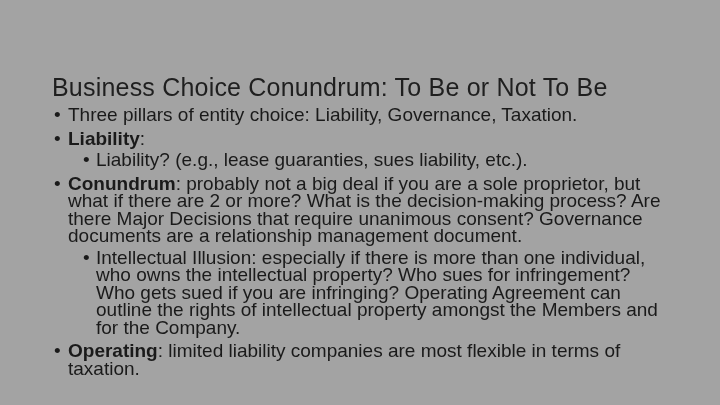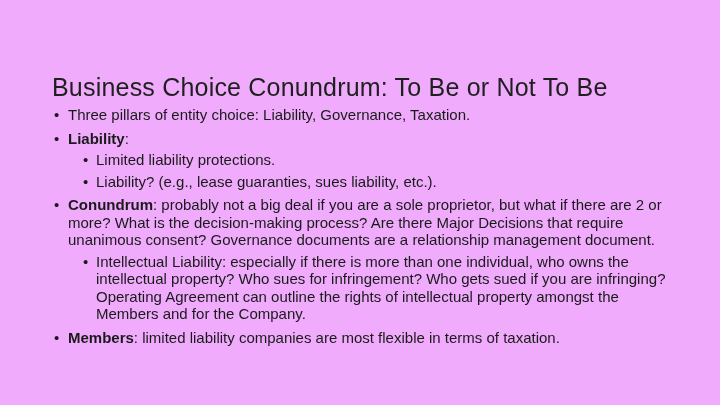--- a/index.html
+++ b/index.html
@@ -4,21 +4,21 @@
 <style>
   html, body {
     margin: 0;
     padding: 0;
     background: #ffffff;
   }
   .slide {
     position: relative;
     width: 720px;
     height: 405px;
-    background: #f0abfc;
+    background: #a3a3a3;
     overflow: hidden;
     font-family: "Liberation Sans", sans-serif;
     color: #1a1a1a;
   }
   .slide-title {
     position: absolute;
     left: 52px;
     top: 54px;
     width: 620px;
     font-size: 25px;
@@ -31,21 +31,21 @@
   .slide-body {
     position: absolute;
     left: 52px;
     top: 106px;
     width: 618px;
   }
   ul.bullets {
     list-style: none;
     margin: 0;
     padding: 0;
-    font-size: 15px;
+    font-size: 19px;
     line-height: 17.5px;
   }
   ul.bullets li {
     position: relative;
   }
   ul.bullets li.l1 {
     padding-left: 16px;
     margin-top: 6px;
   }
   ul.bullets li.l2 {
@@ -76,25 +76,24 @@
 
   <h1 class="slide-title">Business Choice Conundrum: To Be or Not To Be</h1>
 
   <div class="slide-body">
     <ul class="bullets">
 
       <li class="l1"><span>Three pillars of entity choice: Liability, Governance, Taxation.</span></li>
 
       <li class="l1"><span class="b">Liability</span><span>:</span></li>
 
-      <li class="l2"><span>Limited liability protections.</span></li>
 
       <li class="l2"><span>Liability? (</span><span class="i">e.g.</span><span>, lease guaranties, sues liability, etc.).</span></li>
 
       <li class="l1"><span class="b">Conundrum</span><span>: probably not a big deal if you are a sole proprietor, but what if there are 2 or more? What is the decision-making process? Are there Major Decisions that require unanimous consent? Governance documents are a relationship management document.</span></li>
 
-      <li class="l2"><span class="i">Intellectual Liability</span><span>: especially if there is more than one individual, who owns the intellectual property? Who sues for infringement? Who gets sued if you are infringing? Operating Agreement can outline the rights of intellectual property amongst the Members and for the Company.</span></li>
+      <li class="l2"><span class="i">Intellectual Illusion</span><span>: especially if there is more than one individual, who owns the intellectual property? Who sues for infringement? Who gets sued if you are infringing? Operating Agreement can outline the rights of intellectual property amongst the Members and for the Company.</span></li>
 
-      <li class="l1"><span class="b">Members</span><span>: limited liability companies are most flexible in terms of taxation.</span></li>
+      <li class="l1"><span class="b">Operating</span><span>: limited liability companies are most flexible in terms of taxation.</span></li>
 
     </ul>
   </div>
 </div>
 
 </body></html>

